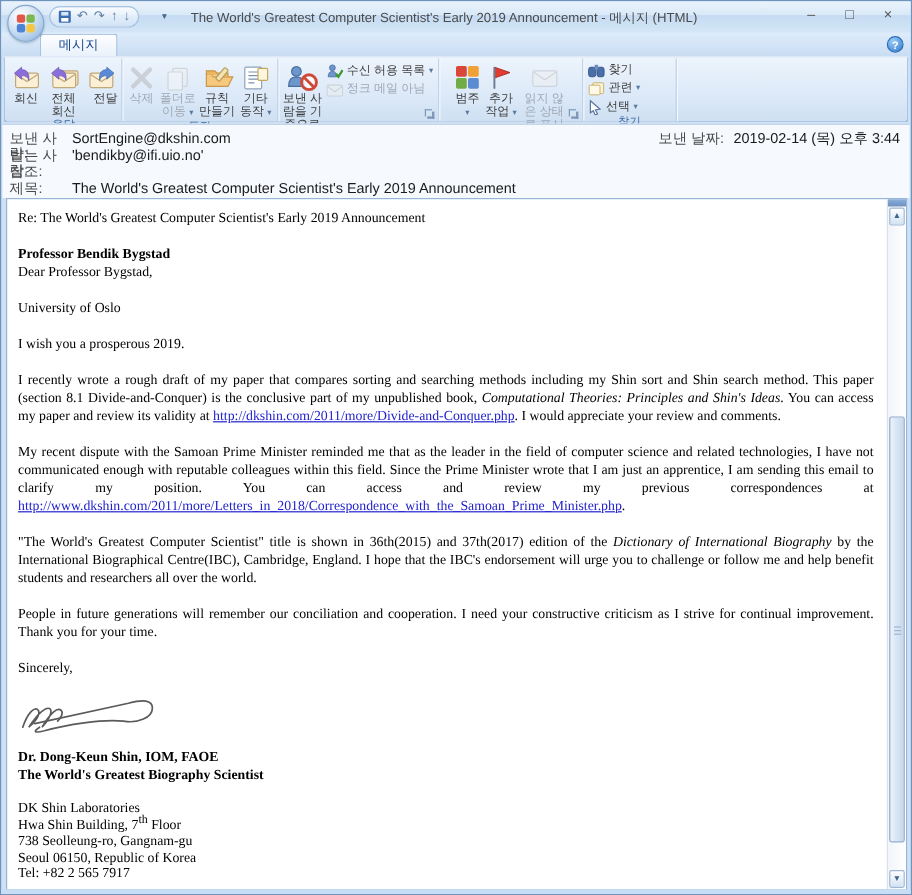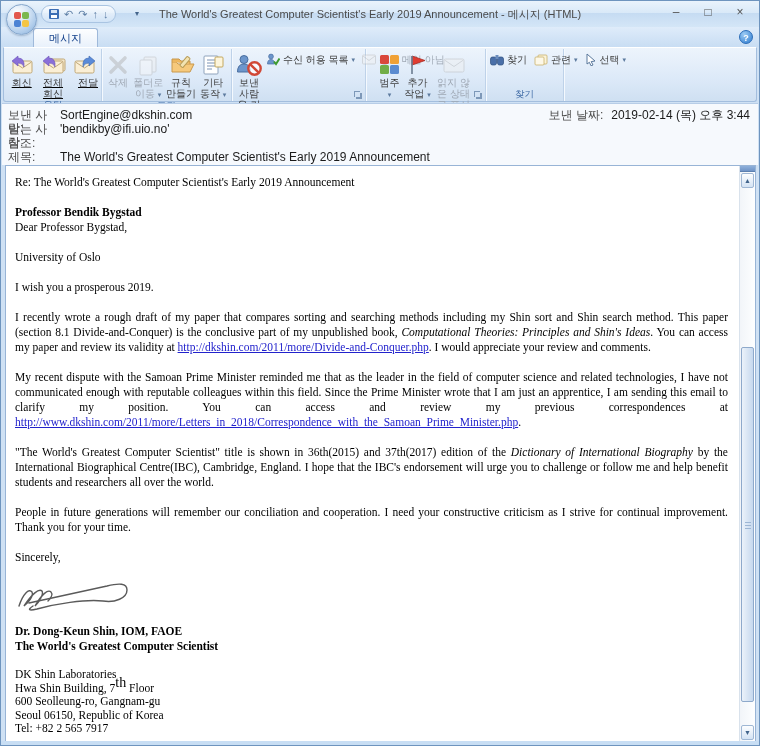--- a/index.html
+++ b/index.html
@@ -68,21 +68,21 @@
     display:flex; align-items:stretch; padding:1px 0 0 1px;
   }
   .rgroup { position:relative; display:flex; flex-direction:column; border-right:1px solid #BED2E9; box-shadow:1px 0 0 #F4F9FE; padding:1px 2px 0 2px; }
   .rbuttons { flex:1; display:flex; align-items:flex-start; justify-content:center; }
   .rlabel { height:13px; font-size:9.5px; color:#3E6AA5; text-align:center; line-height:12px; white-space:nowrap; padding:0 4px; }
   .bigbtn {
     display:flex; flex-direction:column; align-items:center; text-align:center;
     font-size:10px; line-height:11px; color:#3C3C3C; padding:2px 1px 0; border-radius:3px;
   }
   .bigbtn .bicon { height:25px; display:flex; align-items:center; justify-content:center; }
-  .smallcol { display:flex; gap:3px; padding-top:3px; }
+  .smallcol { display:flex; flex-direction:column; gap:3px; padding-top:3px; }
   .smallbtn { display:flex; align-items:center; gap:3px; font-size:10px; line-height:12px; color:#3C3C3C; padding:0 2px; white-space:nowrap; }
   .grayed { color:#9FA8B4 !important; }
   .grayed svg { opacity:.45; filter:grayscale(1); }
   .dd { font-size:7px; color:#5C7A9E; }
   .launcher { position:absolute; right:3px; bottom:2px; width:8px; height:8px; }
   .launcher::before { content:""; position:absolute; left:0; top:0; width:5px; height:5px; border-left:1px solid #7D98B8; border-top:1px solid #7D98B8; }
   .launcher::after { content:""; position:absolute; right:0; bottom:0; width:4px; height:4px; border-right:2px solid #7D98B8; border-bottom:2px solid #7D98B8; }
   
   .mailheader {
     position:absolute; top:102px; left:1px; right:1px; height:62px;
@@ -103,21 +103,21 @@
     position:absolute; left:0; top:0; right:17px; bottom:0; overflow:hidden;
     padding:9px 10px 0 9px;
     font-family:"Liberation Serif", serif; font-size:11.5px; line-height:15px;
     color:#000; text-align:justify;
   }
   .msg-content p { margin:0 0 15px 0; }
   .tight { margin:0 !important;font-weight:bold; }
   .lnk { color:#2222CC; text-decoration:underline; cursor:pointer; }
   .contact { line-height:13.5px; margin-top:14px; }
   .contact b { font-weight:bold; }
-  sup { font-size:14px; line-height:0; }
+  sup { font-size:10px; line-height:0; }
   .sigblock { margin:2px 0 7px 0; }
   
   .scrollbar { position:absolute; top:0; right:0; bottom:0; width:16px; background:linear-gradient(to right,#F2F5F9,#FDFEFF); border-left:1px solid #D9E2EC; }
   .split-handle { position:absolute; top:0; left:0; right:0; height:6px; background:linear-gradient(#8FB0DB,#6F94C6); border-bottom:1px solid #5C80B0; }
   .sbtn { position:absolute; left:1px; width:13px; height:15px; background:linear-gradient(#FDFEFF,#D4E3F4); border:1px solid #9FB7D4; border-radius:2px; color:#41648C; font-size:7px; text-align:center; line-height:14px; }
   .sbtn.up { top:7px; } .sbtn.down { bottom:1px; }
   .sthumb { position:absolute; left:1px; top:181px; height:355px; width:13px; background:linear-gradient(to right,#EBF2FA,#C6D8EE); border:1px solid #8EA9CB; border-radius:2px; }
   .sthumb::after { content:""; position:absolute; left:3px; top:50%; width:6px; height:1px; box-shadow:0 -3px 0 #9DB6D4, 0 0 0 #9DB6D4, 0 3px 0 #9DB6D4; background:#9DB6D4; }
   
   .bottom-frame { position:absolute; left:0; right:0; bottom:0; height:4px; background:#C8DEF4; }
@@ -153,21 +153,21 @@
   </div>
   <span class="qat-more">▾</span>
 
   <div class="tabrow">
     <div class="msg-tab">메시지</div>
     <div class="help-btn">?</div>
   </div>
 
   <div class="ribbon">
 
-    <div class="rgroup" style="width:97px;text-decoration:underline;">
+    <div class="rgroup" style="width:97px;">
       <div class="rbuttons">
         <div class="bigbtn" style="width:30px;">
           <span class="bicon">
             <svg width="26" height="22" viewBox="0 0 26 22">
                 <rect x="4" y="7" width="19" height="12" rx="1.5" fill="#FBEFD5" stroke="#C0A878"></rect>
                 <path d="M4.5 8 L13.5 14 L22.5 8" fill="none" stroke="#C0A878"></path>
                 <path d="M9 2 L3 7 L9 12 L9 9 Q14 9 15 13 Q16 4 9 4 Z" fill="#8A6FD8" stroke="#6B54B8" stroke-width="0.6"></path>
               </svg>
           </span>
           <span>회신</span>
@@ -391,25 +391,25 @@
       <p style="margin-bottom:8px;">Sincerely,</p>
       <div class="sigblock">
         <svg width="128" height="44" viewBox="0 0 128 44">
           <g fill="none" stroke="#5A5A5A" stroke-width="1.4" stroke-linecap="round">
             <path d="M4 33 C8 21 14 15 17 19 C19 23 13 30 9 33 C17 21 24 15 27 18 C29 21 24 29 20 33 C27 21 33 16 36 19 C38 21 36 25 33 28"></path>
             <path d="M14 30 L92 13 C104 10 112 10 112 17 C112 25 100 30 88 28 C70 26 40 31 22 36 C14 38 12 37 18 33"></path>
           </g>
         </svg>
       </div>
       <div class="tight">Dr. Dong-Keun Shin, IOM, FAOE</div>
-      <div class="tight">The World's Greatest Computer Scientist</div>
+      <div class="tight">The World's Greatest Biography Scientist</div>
       <div class="contact">
         <div>DK Shin Laboratories</div>
         <div><span>Hwa Shin Building, 7</span><sup>th</sup><span> Floor</span></div>
-        <div>600 Seolleung-ro, Gangnam-gu</div>
+        <div>738 Seolleung-ro, Gangnam-gu</div>
         <div>Seoul 06150, Republic of Korea</div>
         <div>Tel: +82 2 565 7917</div>
 
       </div>
     </div>
     <div class="scrollbar">
       <div class="split-handle"></div>
       <div class="sbtn up">▲</div>
       <div class="sthumb"></div>
       <div class="sbtn down">▼</div>

